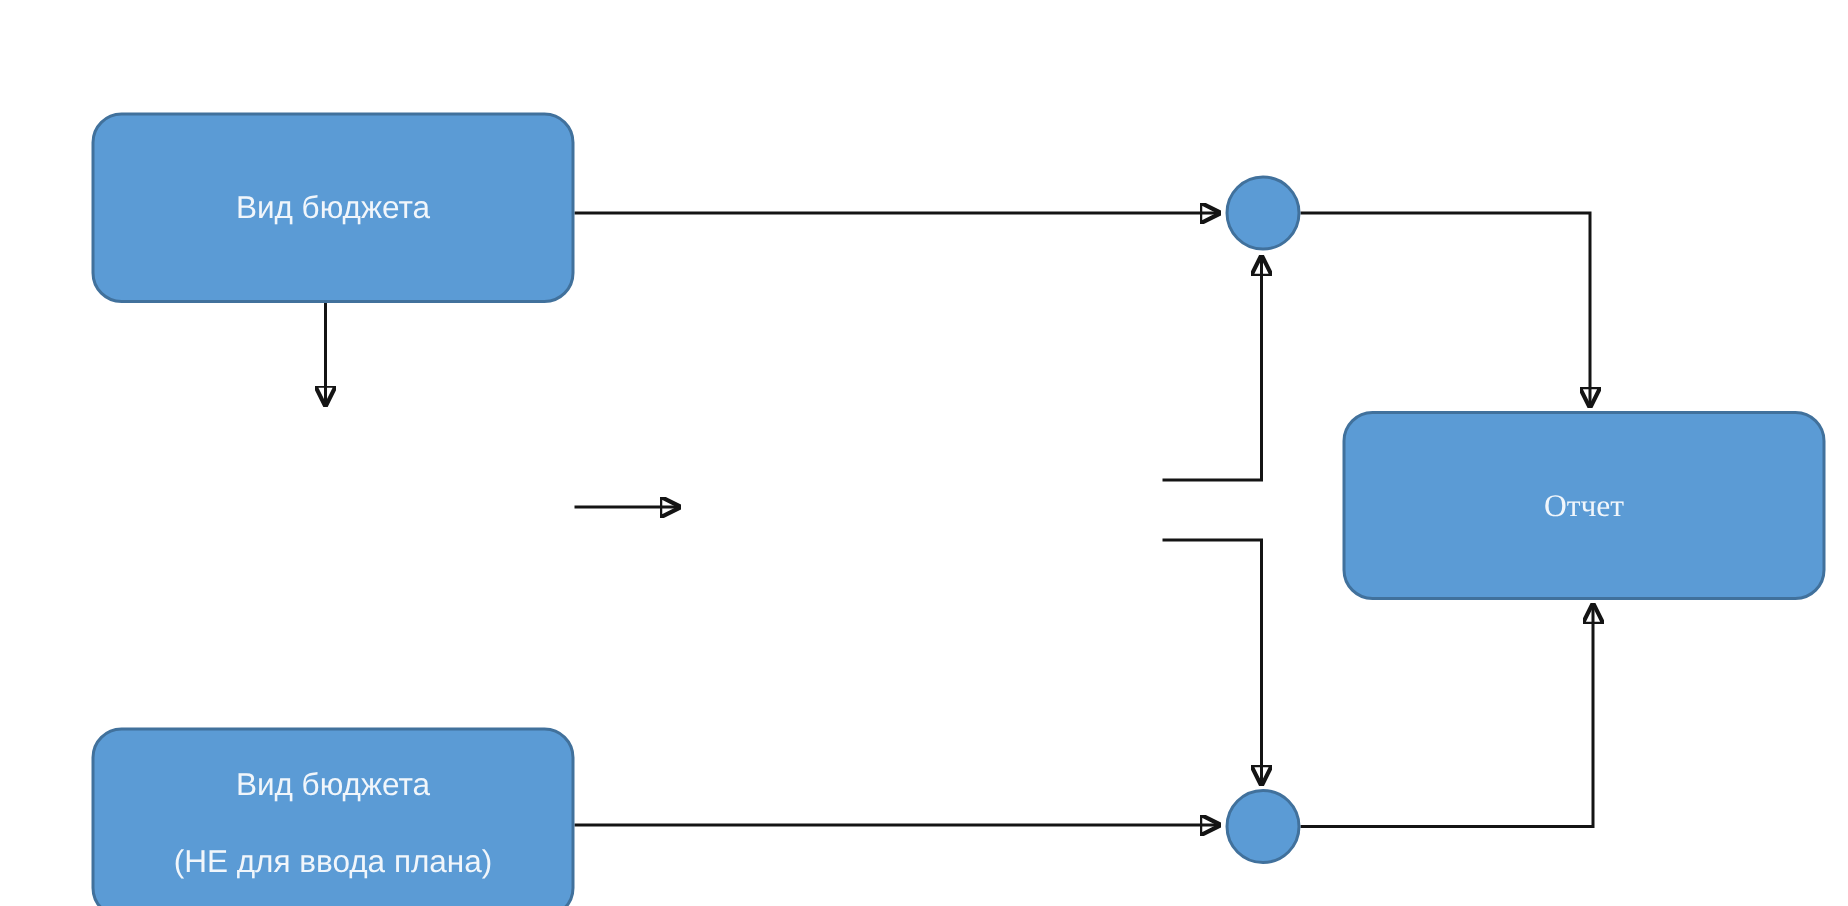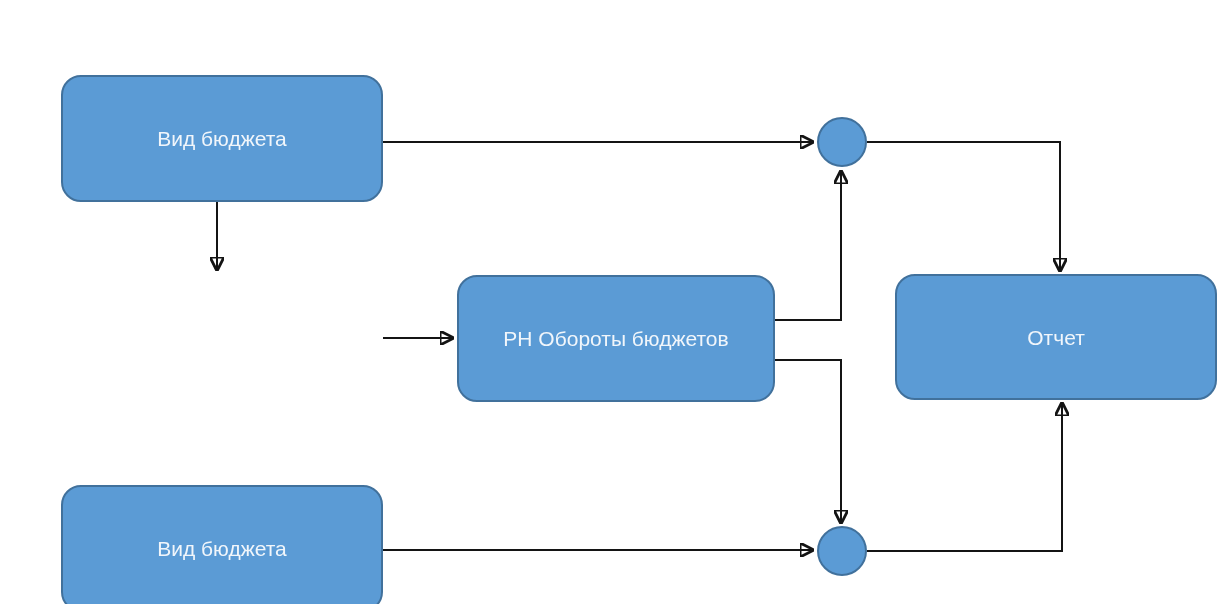--- a/index.html
+++ b/index.html
@@ -39,21 +39,21 @@
     flex-direction: column;
     align-items: center;
     justify-content: center;
     text-align: center;
     row-gap: 26px;
   }
 
   .node-budget-type-plan    { left: 61px;  top: 30px;  width: 322px; height: 127px; }
   .node-budget-instance     { left: 61px;  top: 228px; width: 322px; height: 127px; }
   .node-rn-turnovers        { left: 457px; top: 230px; width: 318px; height: 127px; }
-  .node-report              { left: 895px; top: 229px; width: 322px; height: 126px; }
+  .node-report              { left: 895px; top: 229px; width: 322px; height: 126px; font-family: Liberation Serif, serif; }
   .node-budget-type-no-plan { left: 61px;  top: 440px; width: 322px; height: 127px; }
 
   .junction {
     position: absolute;
     width: 50px;
     height: 50px;
     border-radius: 50%;
     background: var(--node-fill, #5b9bd5);
     border: 2px solid var(--node-border, #41719c);
   }
@@ -79,28 +79,26 @@
     <path d="M867,97 L1060,97 L1060,225" marker-end="url(#arrow)"></path>
     <path d="M383,505 L812,505" marker-end="url(#arrow)"></path>
     <path d="M867,506 L1062,506 L1062,359" marker-end="url(#arrow)"></path>
   </svg>
 
   <div class="node node-budget-type-plan">
     <span>Вид бюджета</span>
   </div>
 
 
-  <div class="node node-rn-turnovers">
-    <span>РН Обороты бюджетов</span>
-  </div>
 
   <div class="node node-report">
     <span>Отчет</span>
   </div>
 
   <div class="node node-budget-type-no-plan">
     <span>Вид бюджета</span>
+    <span>(НЕ для ввода плана)</span>
   </div>
 
   <div class="junction junction-top"></div>
   <div class="junction junction-bottom"></div>
 
 </div>
 
 </body></html>

